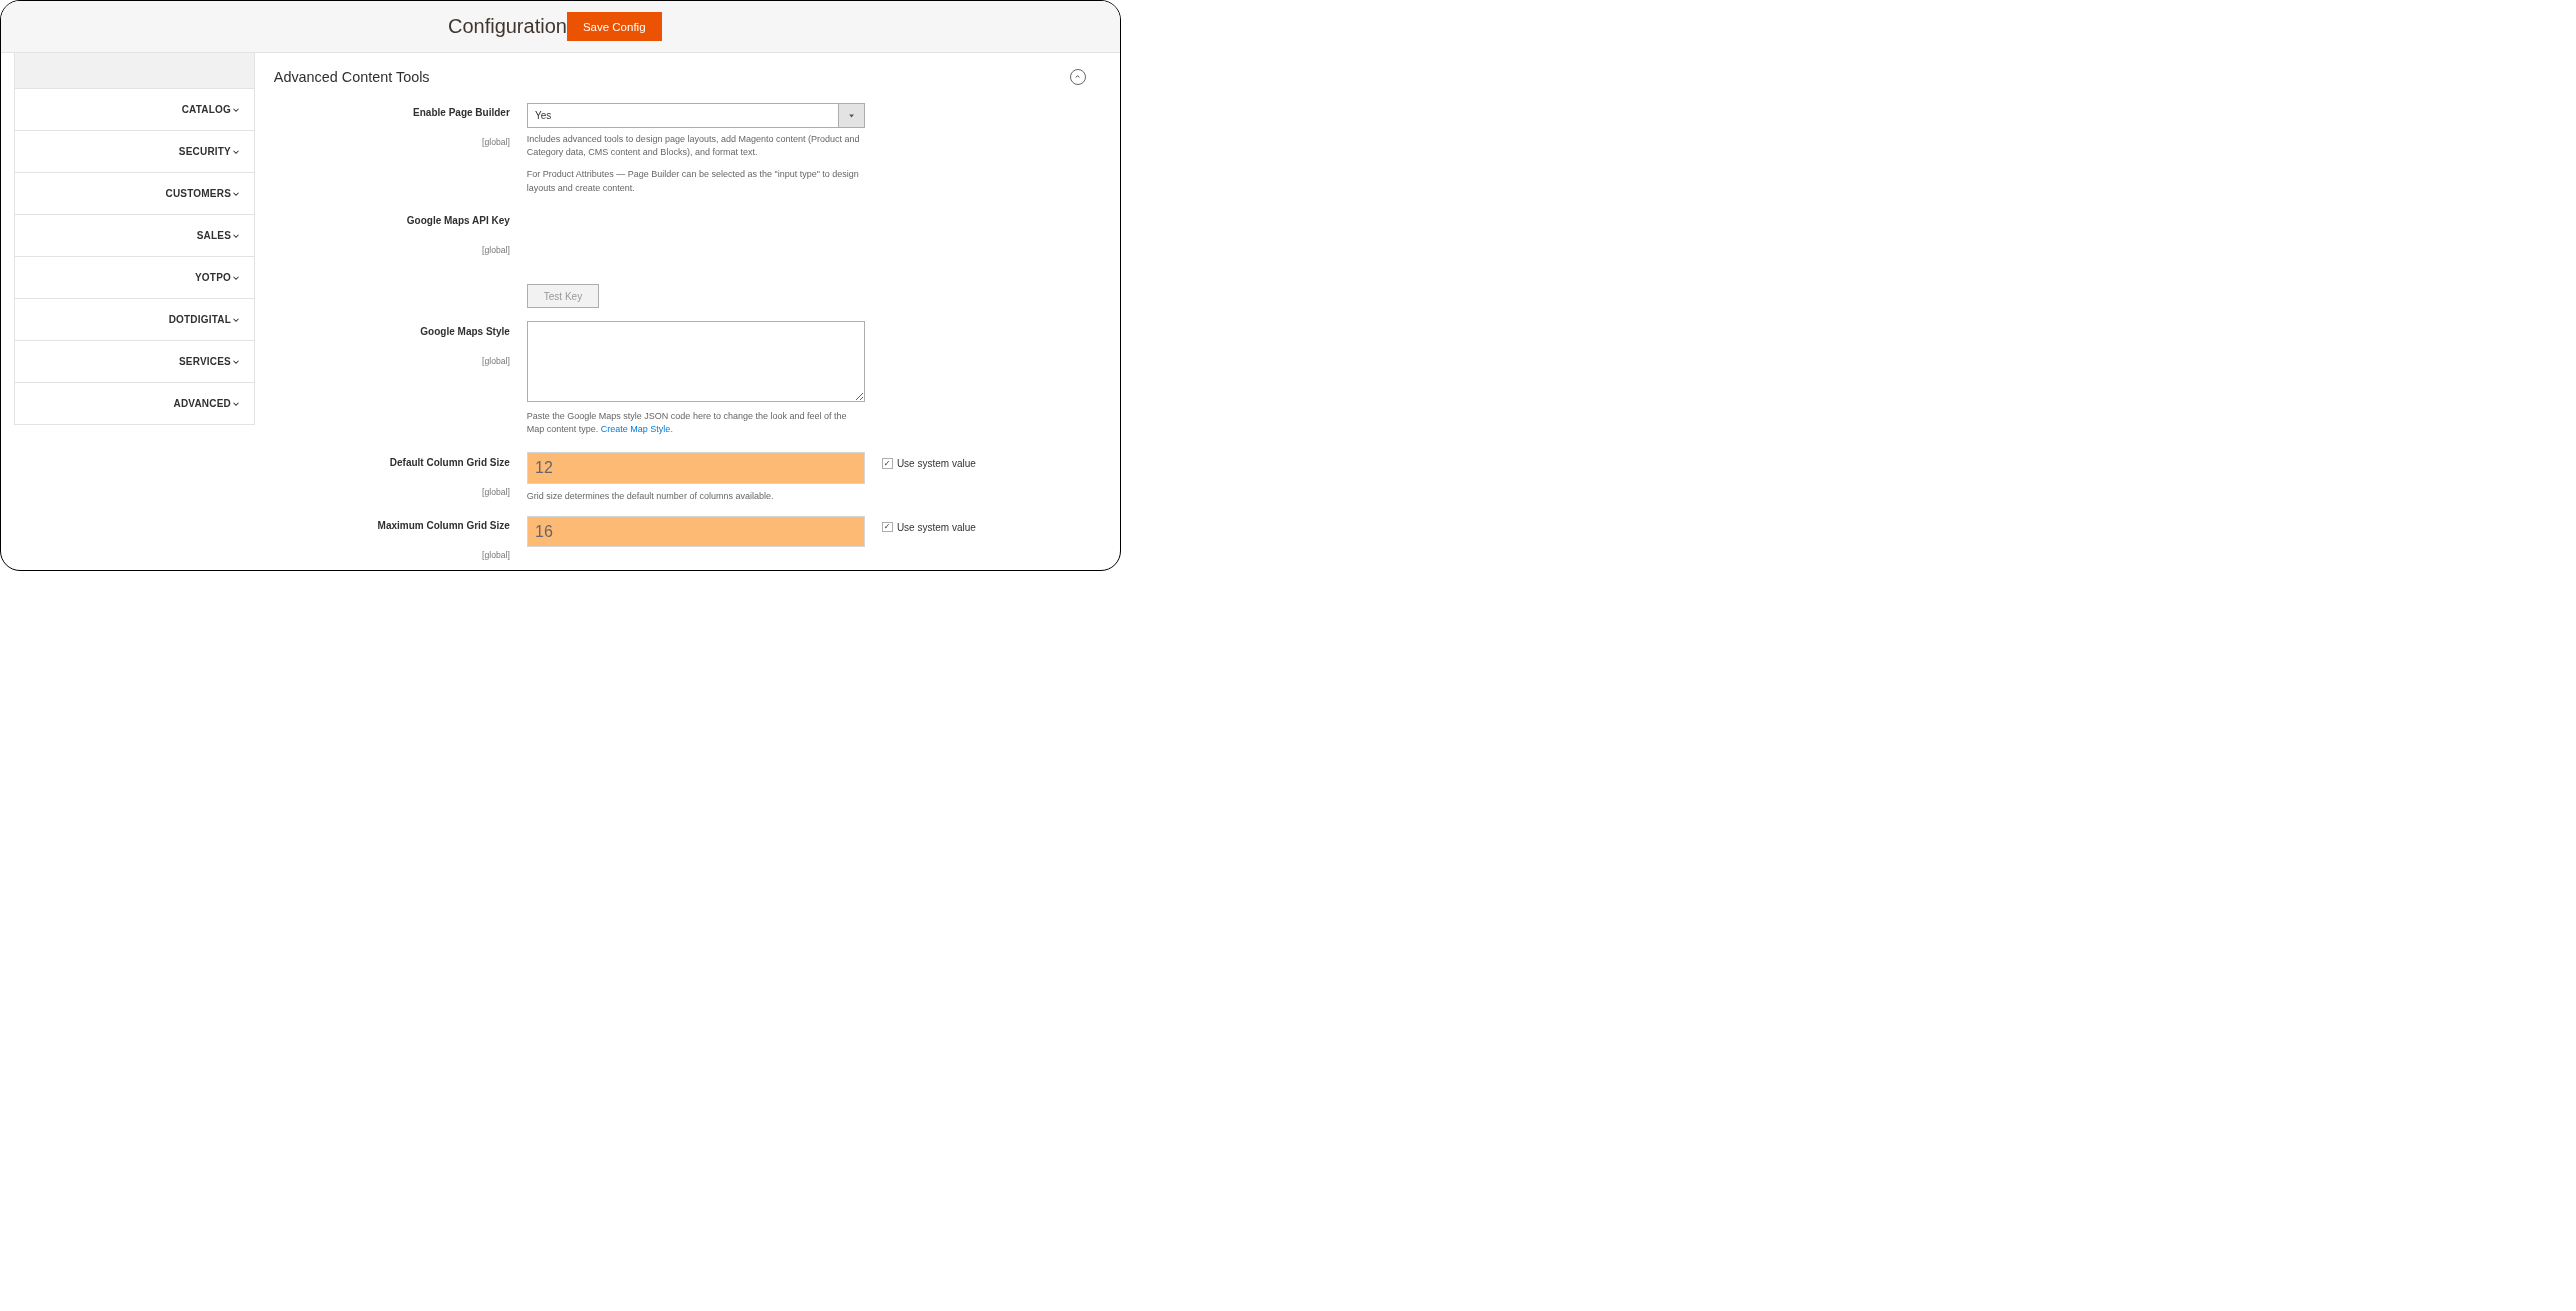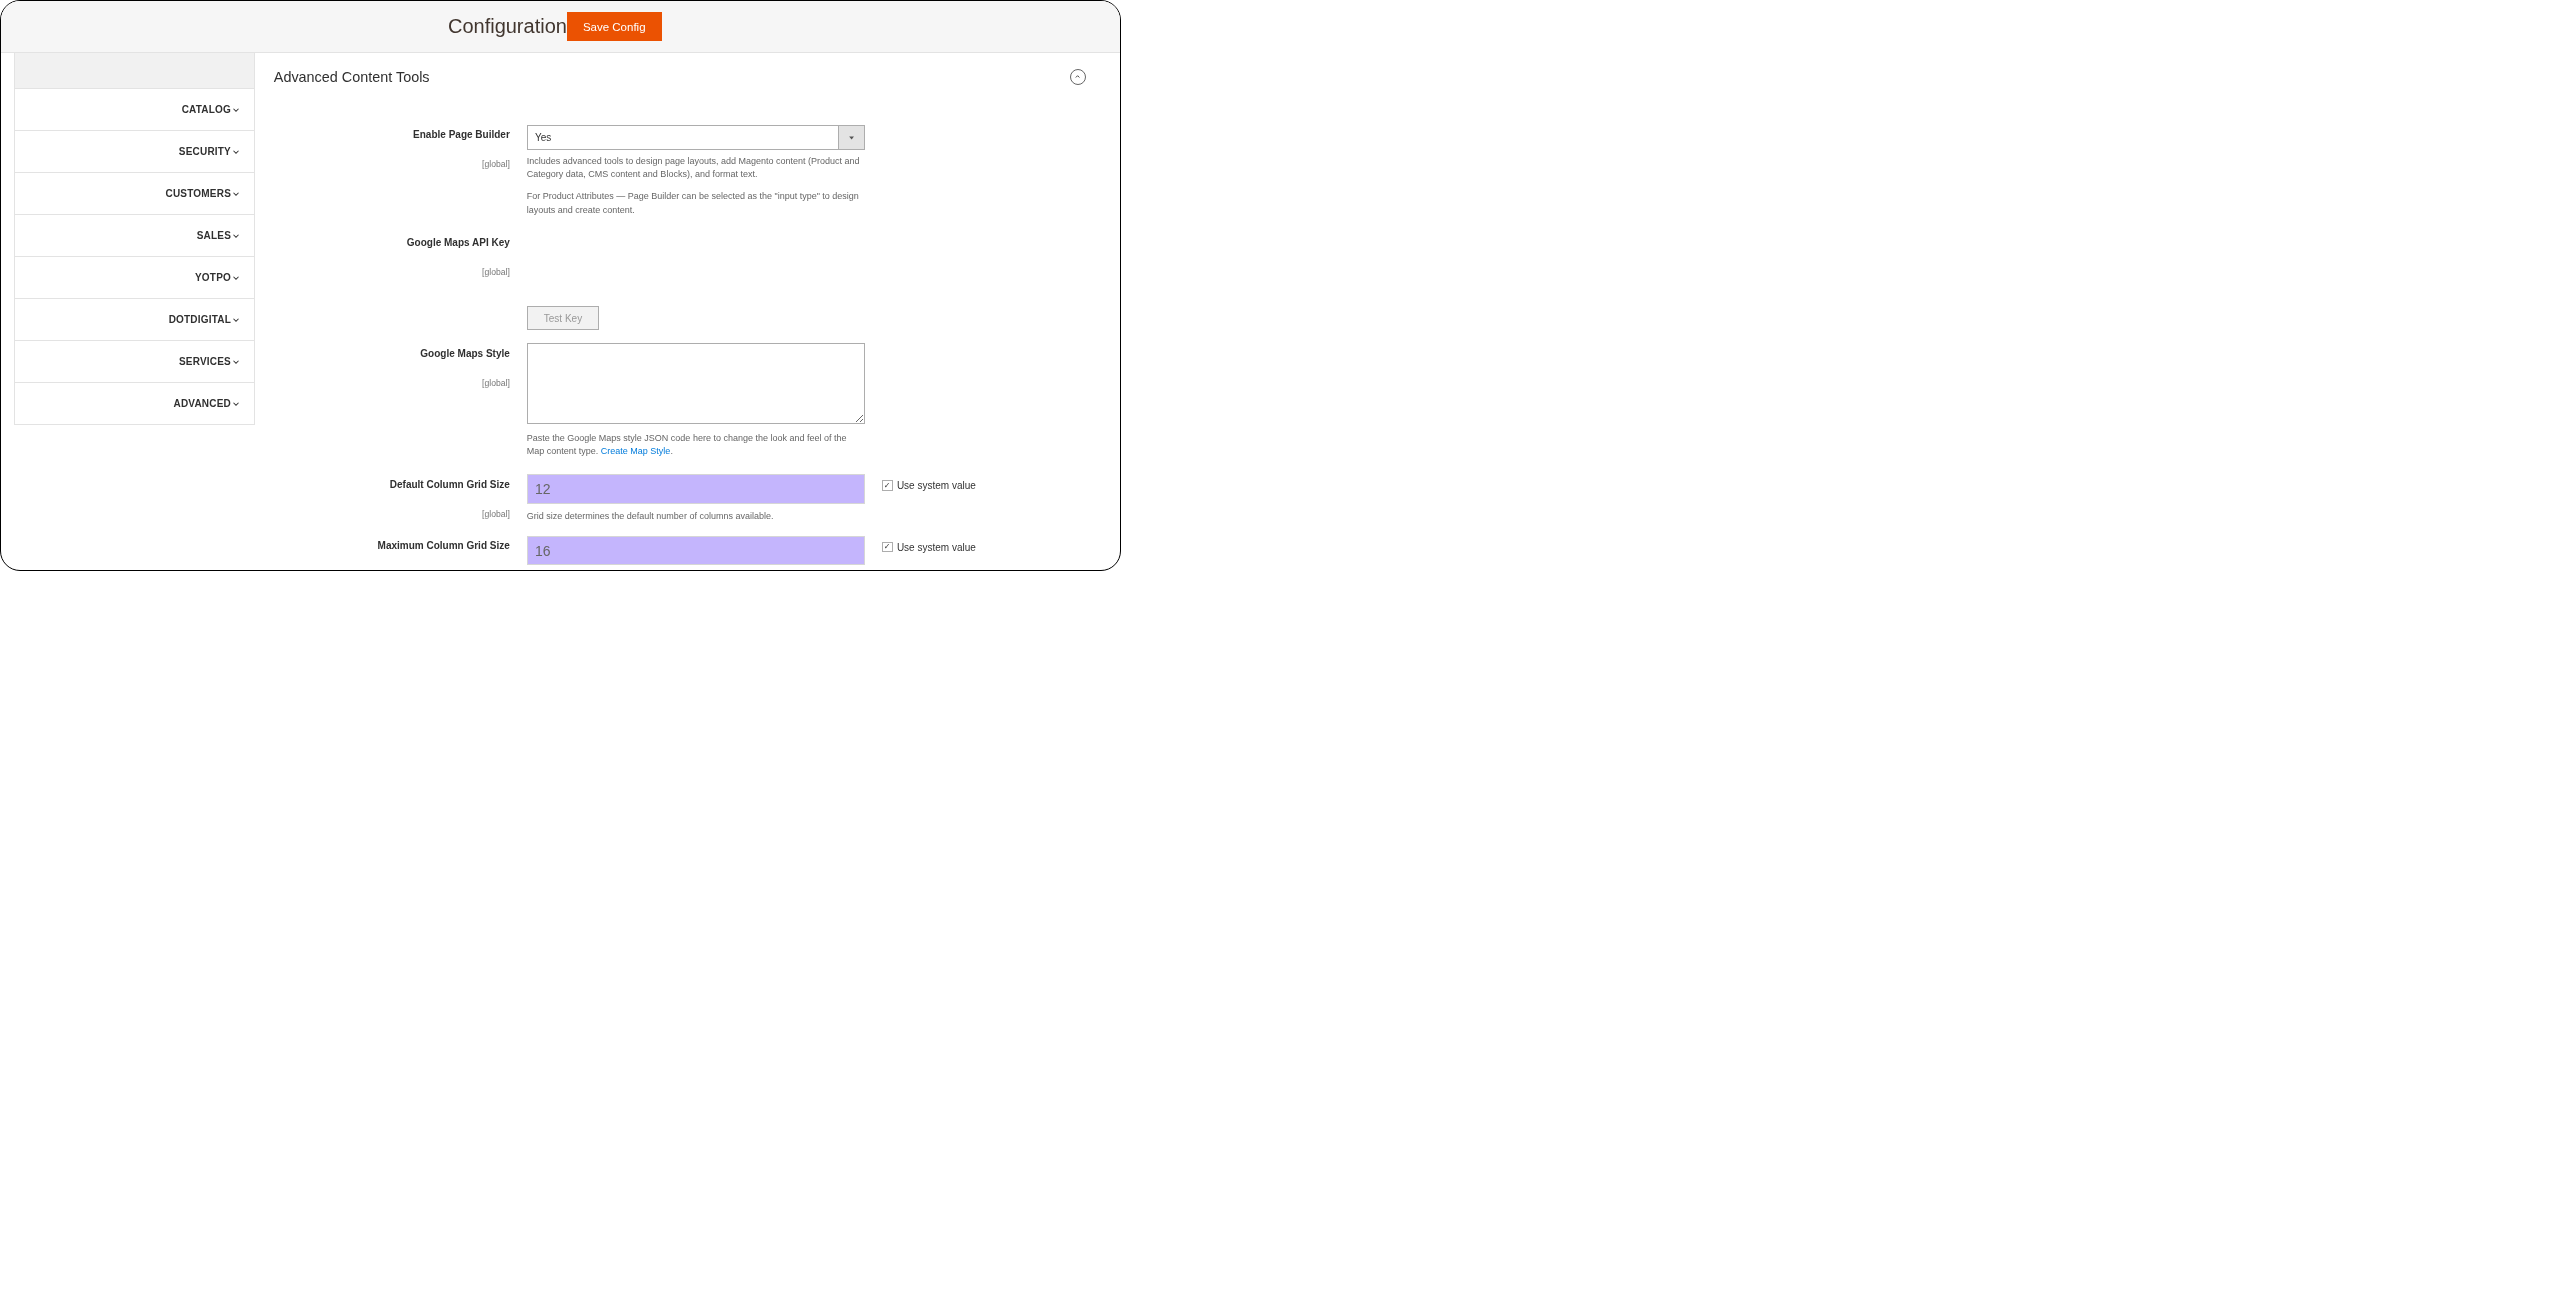--- a/index.html
+++ b/index.html
@@ -81,21 +81,21 @@
   }
   .main {
     flex: 1;
     padding: 16px 27px 0 5.8px;
     overflow: hidden;
   }
   .section-head {
     display: flex;
     align-items: center;
     justify-content: space-between;
-    margin-bottom: 40px;
+    margin-bottom: 18px;
     padding-right: 7.2px;
   }
   .section-head h2 {
     font-size: 14.4px;
     font-weight: 400;
     color: #303030;
   }
   .collapse-toggle {
     width: 16px; height: 16px;
     border: 0.7px solid #666;
@@ -179,24 +179,24 @@
     background: #f2f2f2;
     color: #999;
     padding: 5.8px 16px;
     font-size: 10px;
     margin-top: 16px;
   }
   a.link { color: #007bdb; text-decoration: none; cursor: pointer; }
   .readonly-input {
     width: 100%;
     border: 0.7px solid #d6d6d6;
-    background: #c4b5fd;
+    background: #fdba74;
     color: #666;
     padding: 5.8px 7.2px;
-    font-size: 14px;
+    font-size: 16px;
   }
   .cb {
     width: 10.8px; height: 10.8px;
     border: 0.7px solid #adadad;
     display: inline-flex;
     align-items: center;
     justify-content: center;
     font-size: 8px;
     line-height: 1;
   }

